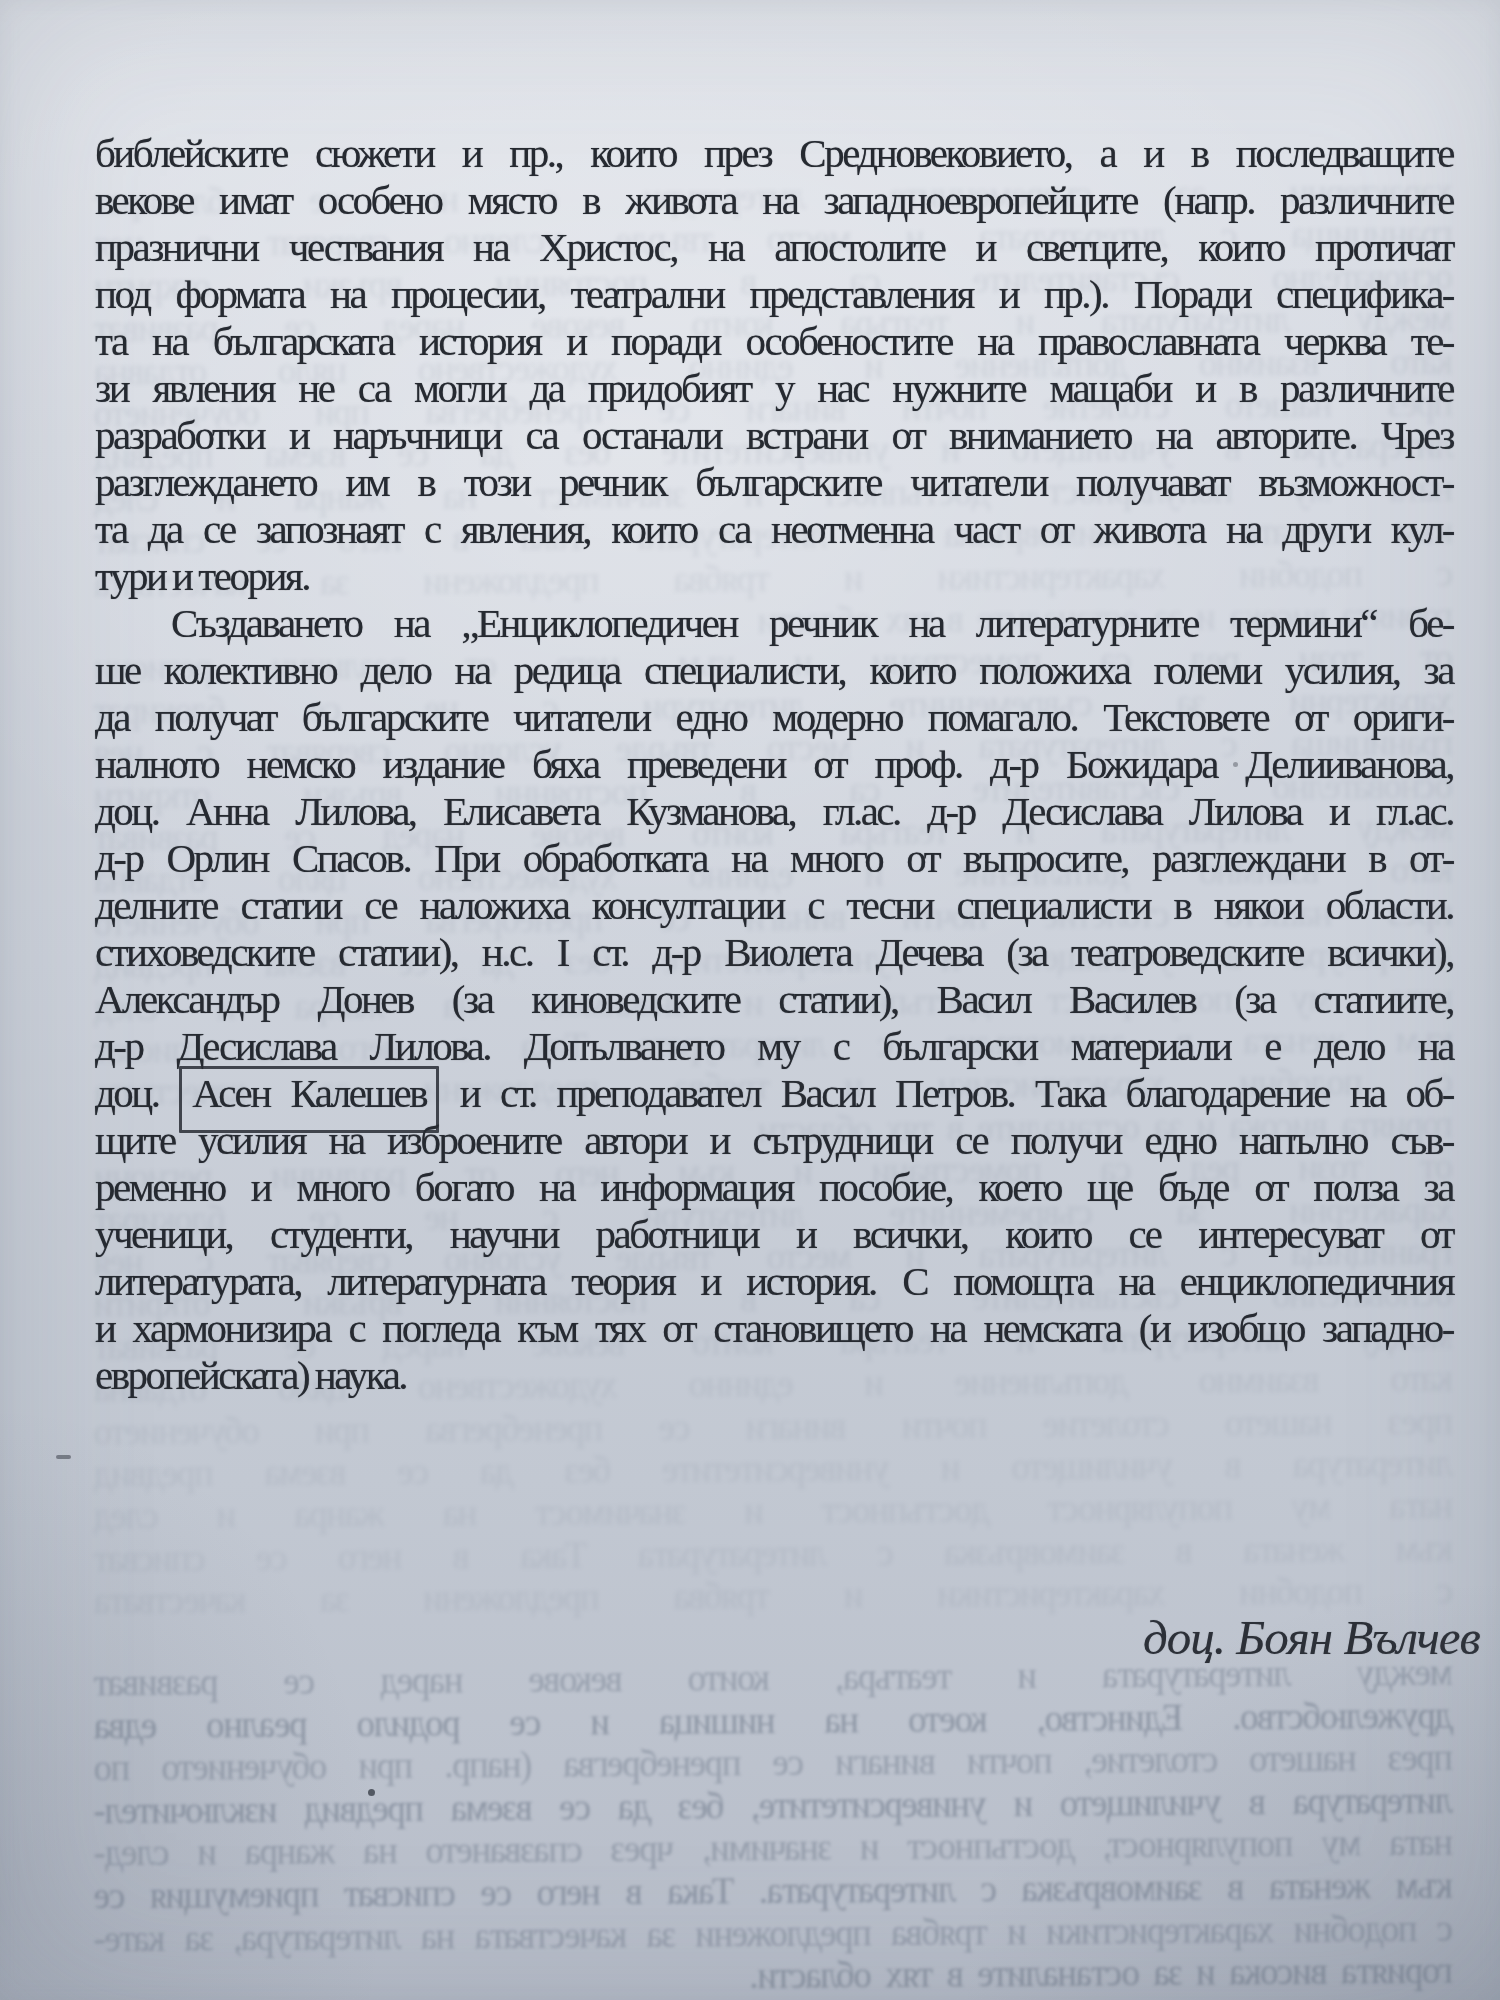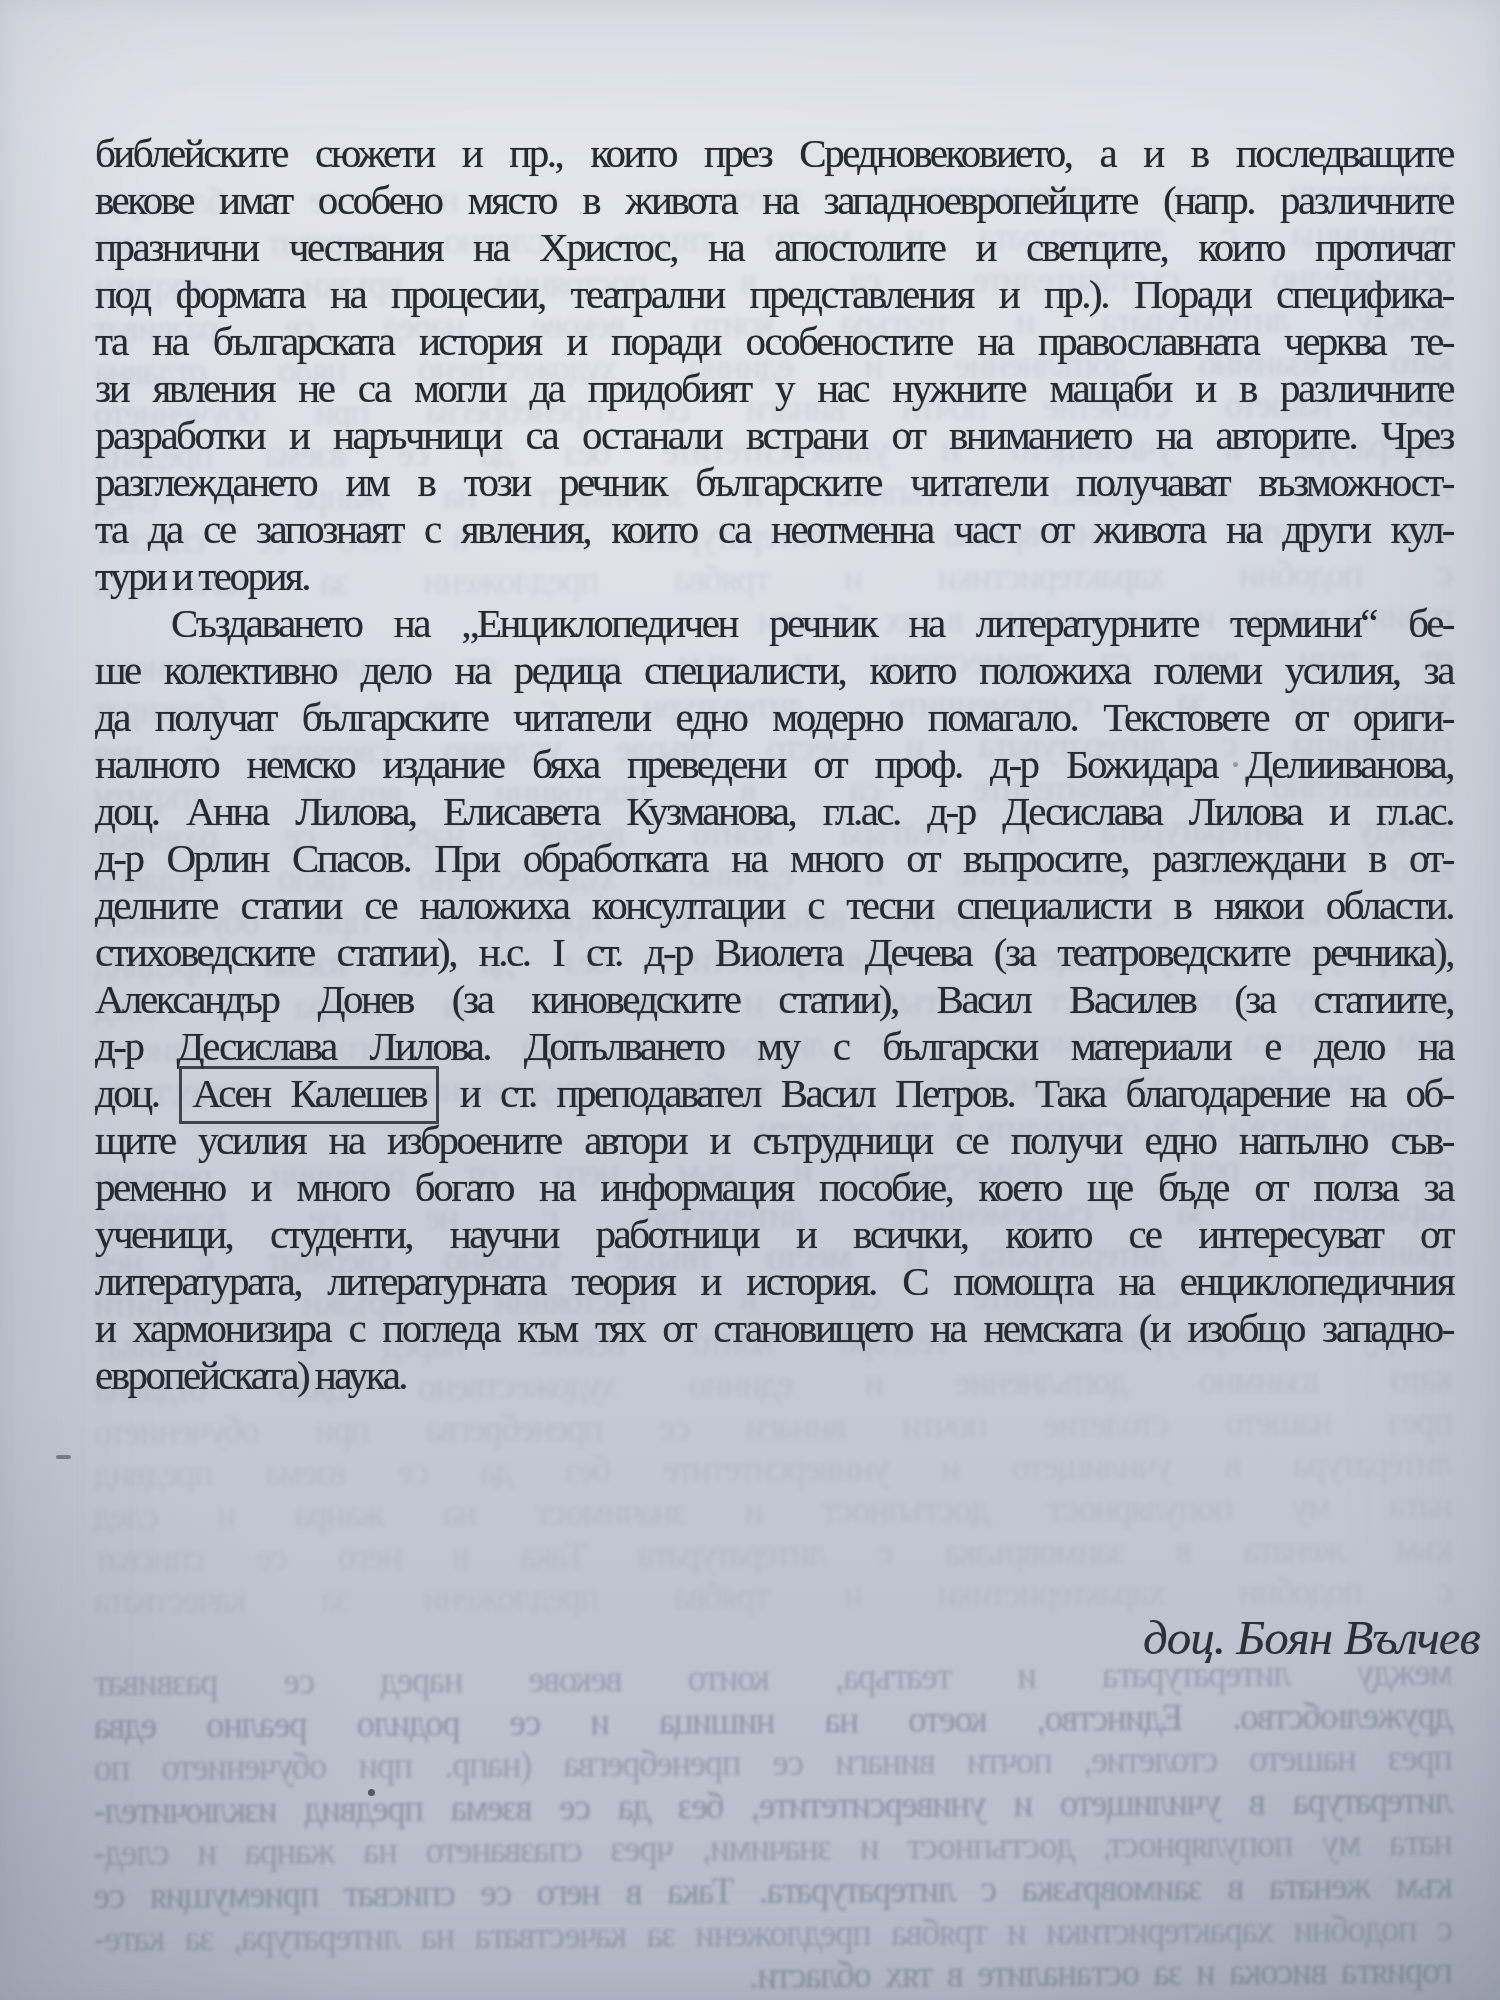--- a/index.html
+++ b/index.html
@@ -28,21 +28,21 @@
   .line{
     line-height:47px;height:47px;overflow:visible;
     text-align:justify;text-align-last:justify;
     white-space:normal;
     font-family:Liberation Serif, serif;
   }
   .line.last{text-align-last:left;}
   .line.indent{text-indent:76px;}
   .boxed{
     border:3px solid rgba(40,44,52,0.85);
-    padding:1px 10px 5px 10px;
+    padding:1px 10px 14px 10px;
     border-radius:1px;
   }
   .signature{
     position:absolute;left:1143px;top:1607px;width:300px;
     font-style:italic;font-size:49px;line-height:47px;letter-spacing:-1px;
     color:#2c3038;text-shadow:0 0 1px rgba(44,48,56,0.45);
     white-space:nowrap;
     margin-top:7px;
   }
   
@@ -119,21 +119,21 @@
     <div class="line">та да се запознаят с явления, които са неотменна част от живота на други кул-</div>
     <div class="line last">тури и теория.</div>
 
     <div class="line indent">Създаването на „Енциклопедичен речник на литературните термини“ бе-</div>
     <div class="line">ше колективно дело на редица специалисти, които положиха големи усилия, за</div>
     <div class="line">да получат българските читатели едно модерно помагало. Текстовете от ориги-</div>
     <div class="line">налното немско издание бяха преведени от проф. д-р Божидара Делииванова,</div>
     <div class="line">доц. Анна Лилова, Елисавета Кузманова, гл.ас. д-р Десислава Лилова и гл.ас.</div>
     <div class="line">д-р Орлин Спасов. При обработката на много от въпросите, разглеждани в от-</div>
     <div class="line">делните статии се наложиха консултации с тесни специалисти в някои области.</div>
-    <div class="line">стиховедските статии), н.с. I ст. д-р Виолета Дечева (за театроведските речника),</div>
+    <div class="line">стиховедските статии), н.с. I ст. д-р Виолета Дечева (за театроведските всички),</div>
     <div class="line">Александър Донев (за киноведските статии), Васил Василев (за статиите,</div>
     <div class="line">д-р Десислава Лилова. Допълването му с български материали е дело на</div>
 
     <div class="line">
       <span>доц.</span>
       <span class="boxed">Асен Калешев</span>
       <span>и ст. преподавател Васил Петров. Така благодарение на об-</span>
     </div>
 
     <div class="line">щите усилия на изброените автори и сътрудници се получи едно напълно съв-</div>

